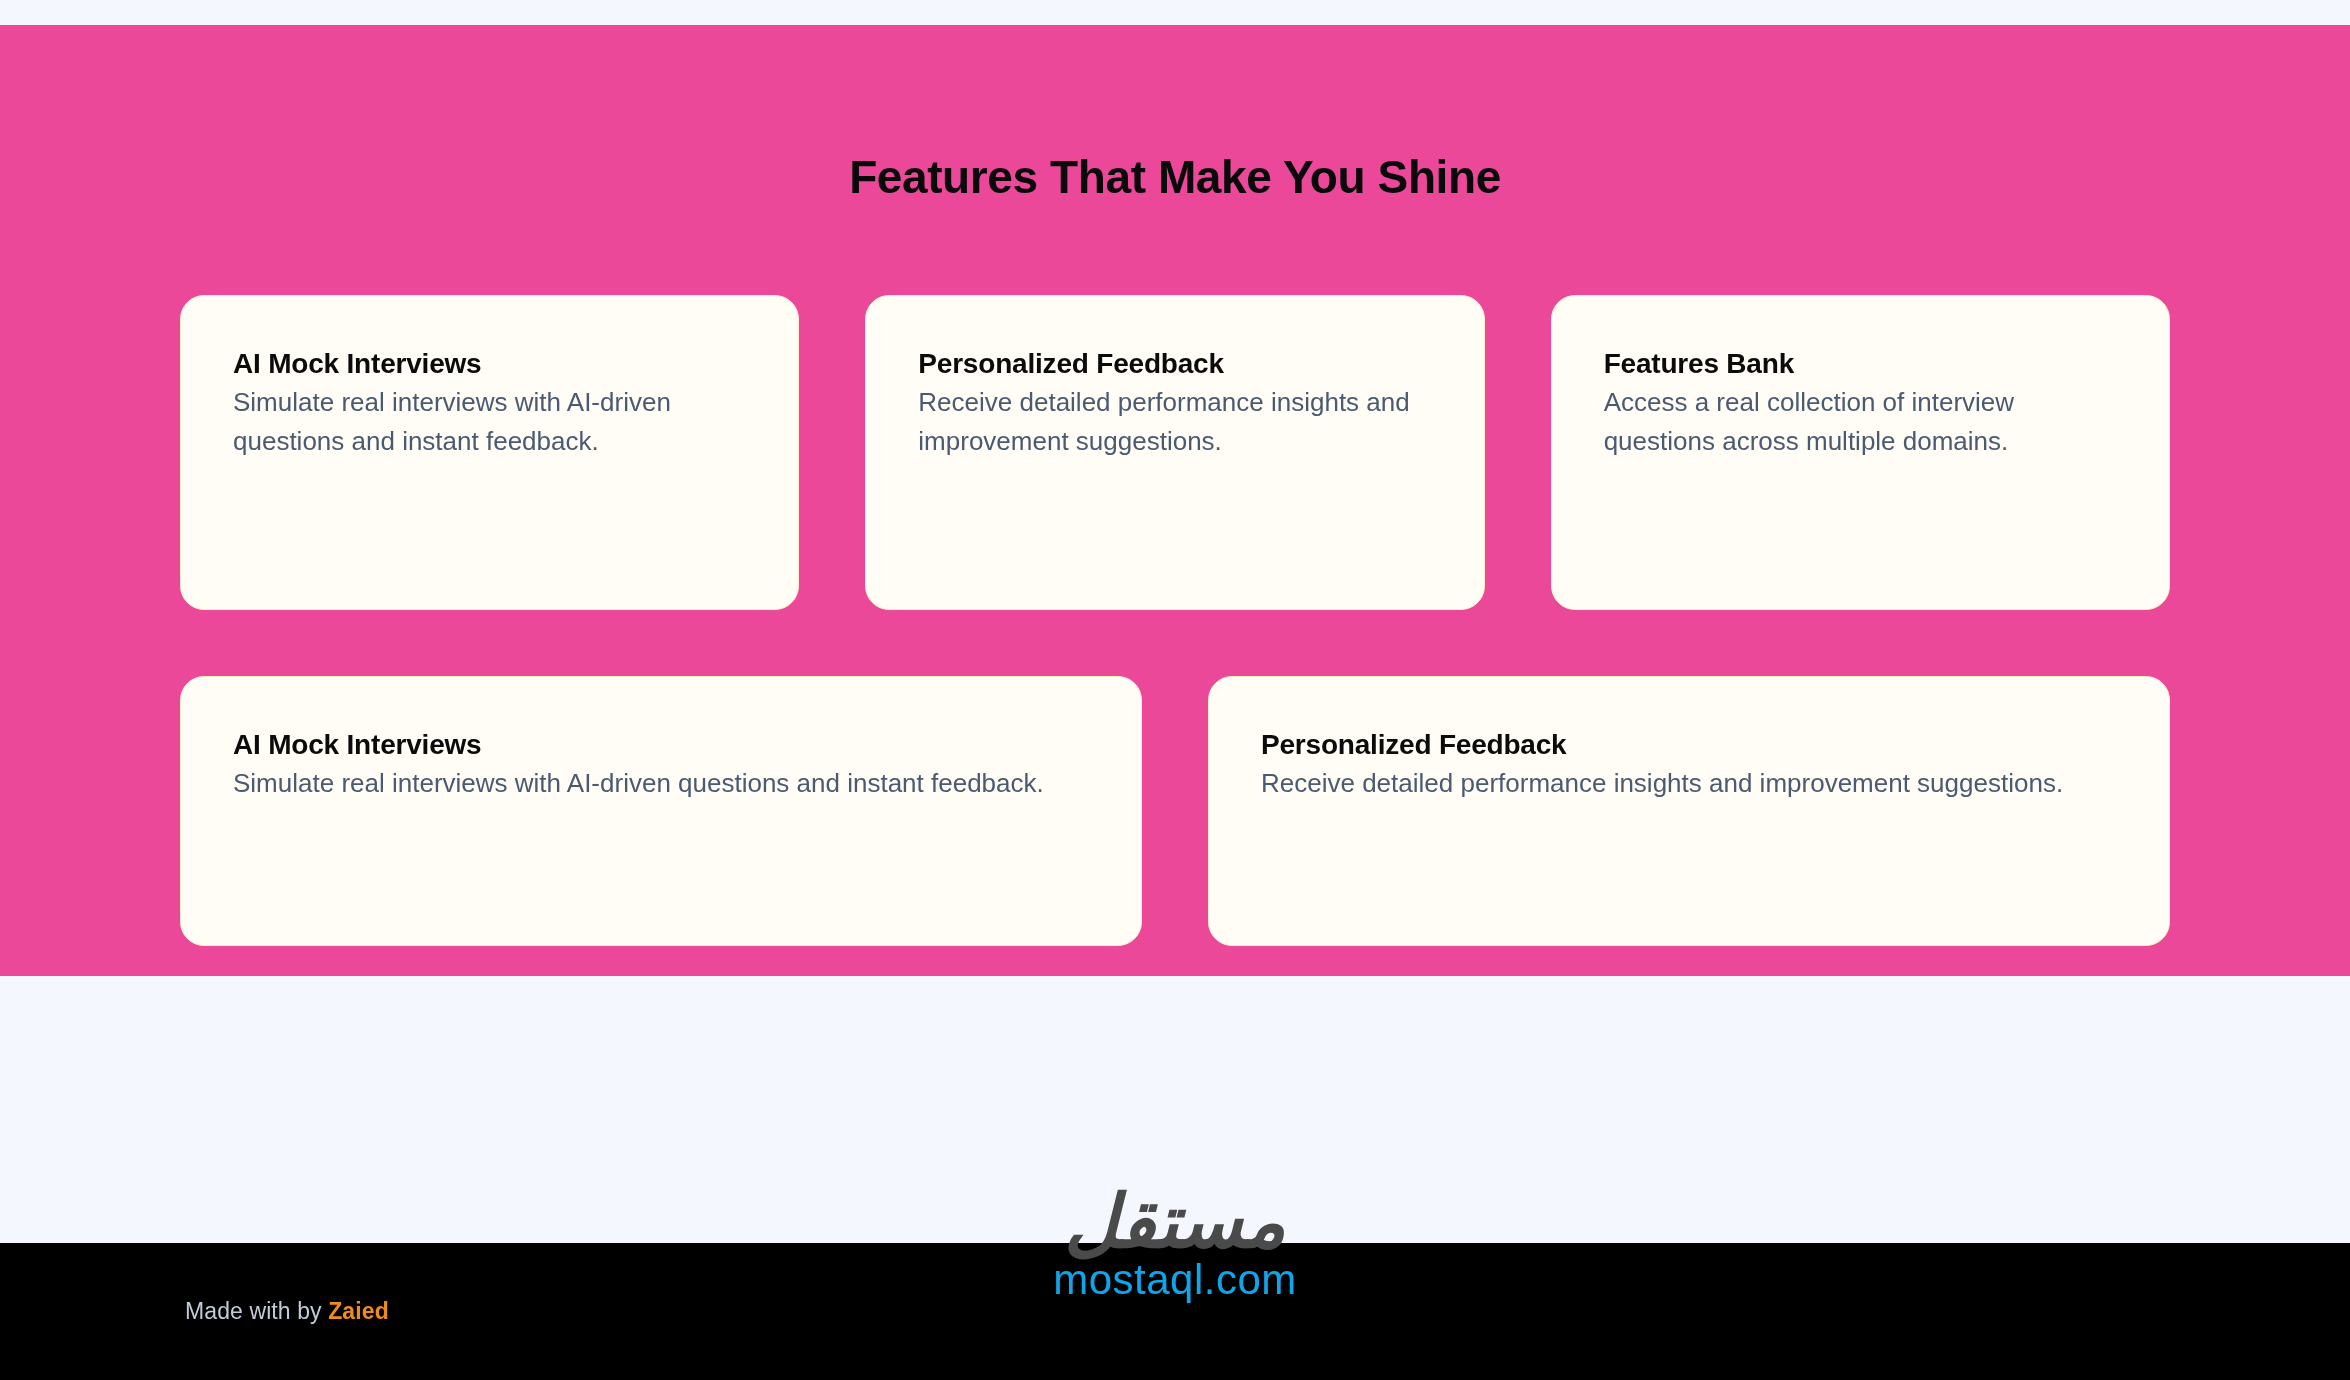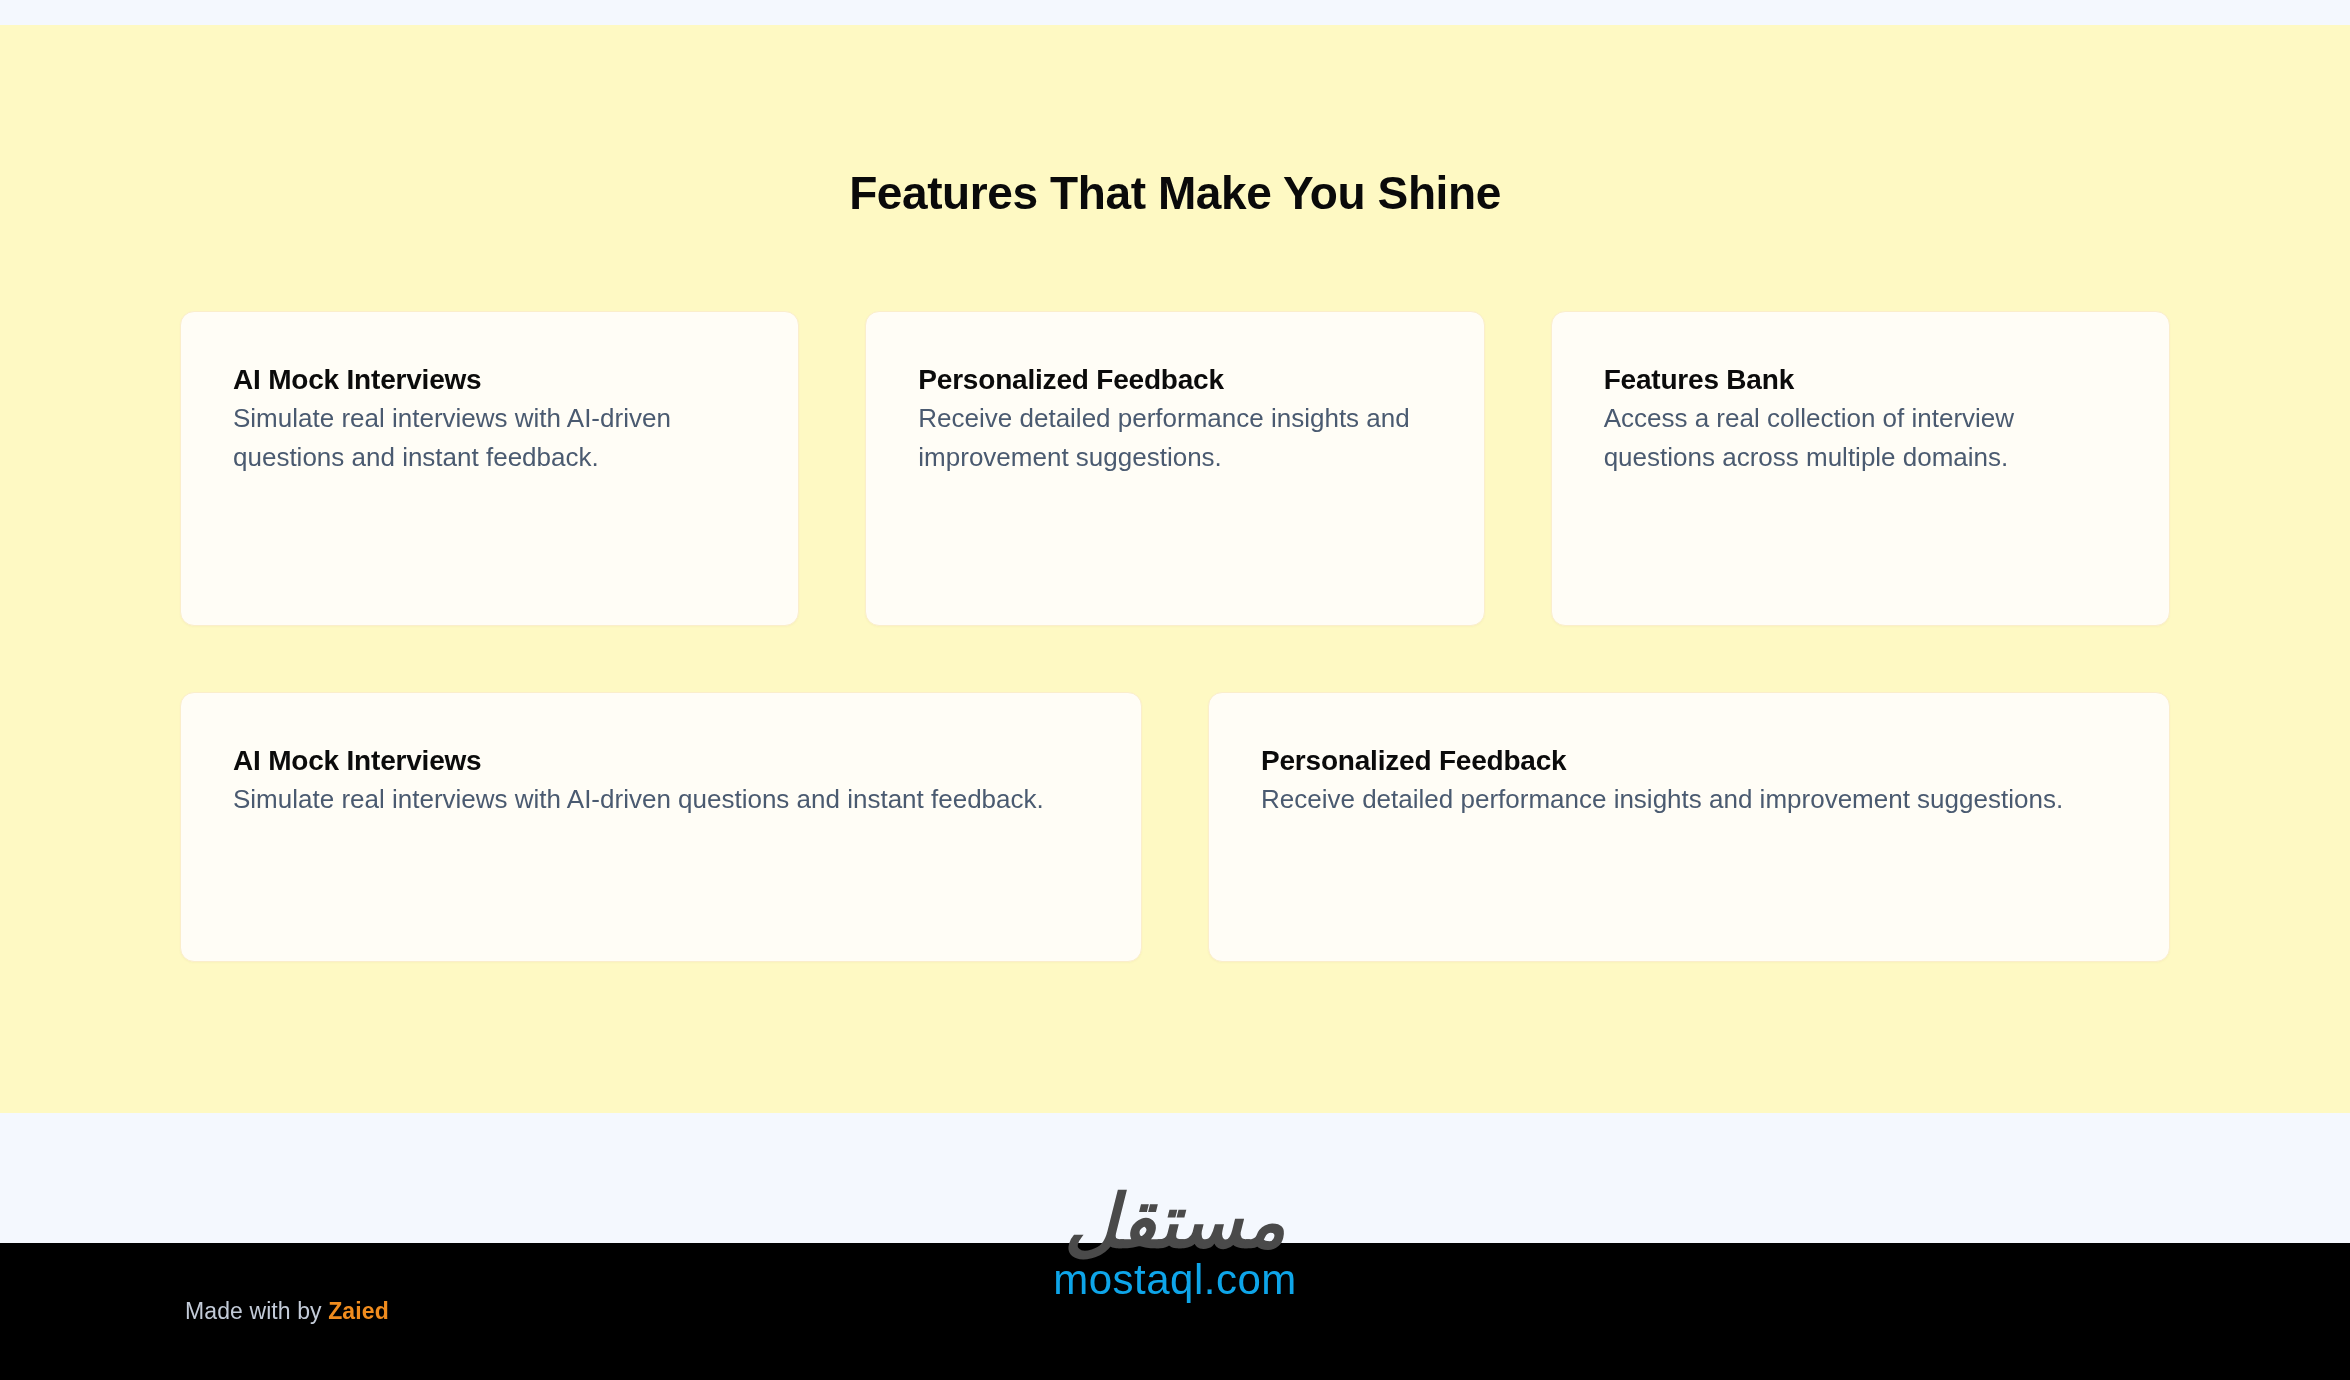--- a/index.html
+++ b/index.html
@@ -26,25 +26,25 @@
   
   .top-strip {
     height: 25px;
     width: 100%;
     background: #F4F8FE;
     flex: 0 0 auto;
   }
 
   
   .features-section {
-    background: #fef9c3;
+    background: #ec4899;
     flex: 0 0 auto;
-    height: 1088px;
-    width: 100%;
-    padding: 16px;
+    height: 951px;
+    width: 100%;
+    padding: 0;
   }
 
   .section-title {
     text-align: center;
     font-size: 46px;
     font-weight: 700;
     color: #0A0A0A;
     letter-spacing: -0.4px;
     padding-top: 125px;
     line-height: 1.2;
@@ -64,21 +64,21 @@
   .row.row-1 { align-items: stretch; }
 
   .row.row-2 {
     margin-top: 66px;
     justify-content: center;
   }
 
   .card {
     background: #FFFDF6;
     border: 1px solid #FBEECB;
-    border-radius: 14px;
+    border-radius: 24px;
     padding: 50px 52px;
     box-shadow: 0 1px 2px rgba(160, 140, 80, 0.05);
   }
 
   .row-1 .card {
     flex: 1 1 0;
     min-height: 315px;
   }
 
   .row-2 .card {

